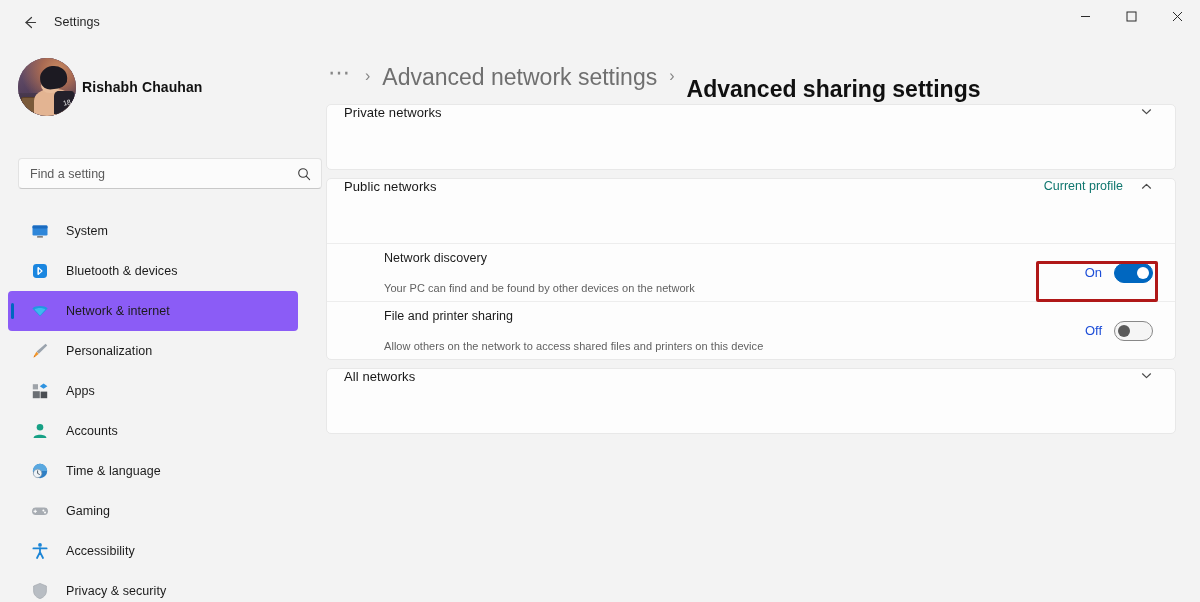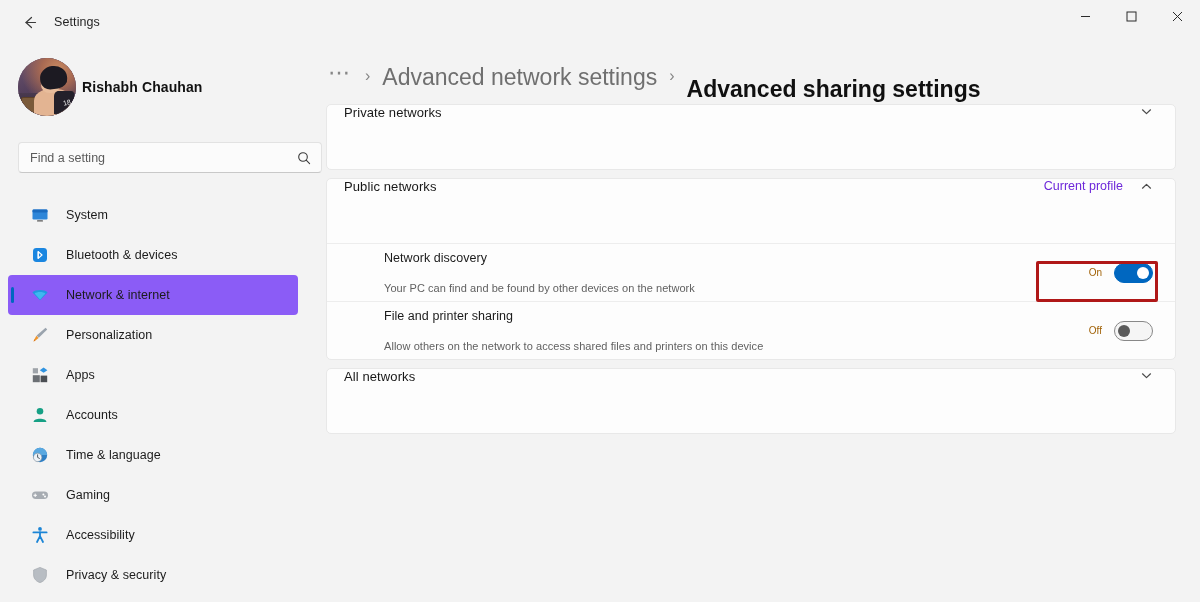--- a/index.html
+++ b/index.html
@@ -130,21 +130,21 @@
   .profile-name {
     margin-left: 6px;
     font-size: 14px;
     font-weight: bold;
     color: #111;
     letter-spacing: .1px;
   }
 
   .searchbox {
     position: relative;
-    margin: 26px 0 0 18px;
+    margin: 42px 0 0 18px;
     width: 304px; height: 31px;
     background: #fbfbfb;
     border: 1px solid #e2e2e2;
     border-bottom-color: #c8c8c8;
     border-radius: 4px;
     display: flex;
     align-items: center;
   }
   .searchbox input {
     border: 0; outline: 0; background: transparent;
@@ -259,21 +259,21 @@
     letter-spacing: .1px;
   }
   .card-head-right {
     margin-left: auto;
     display: flex;
     align-items: center;
     gap: 16px;
   }
   .card-head-note {
     font-size: 12.5px;
-    color: #6d28d9;
+    color: #0f766e;
   }
   .chev {
     color: #4a4a4a;
     display: flex;
     width: 14px;
     justify-content: center;
   }
   .chev svg { display: block; }
 
   .subrow {
@@ -295,22 +295,22 @@
     color: #616161;
     letter-spacing: .05px;
   }
   .toggle-wrap {
     margin-left: auto;
     display: flex;
     align-items: center;
     gap: 12px;
   }
   .toggle-label {
-    font-size: 10px;
-    color: #a16207;
+    font-size: 13px;
+    color: #1d4ed8;
     text-align: center;
   }
   .toggle {
     width: 39px; height: 20px;
     border-radius: 10px;
     position: relative;
     flex: 0 0 39px;
   }
   .toggle.on { background: #0067c0; border: 1px solid #0067c0; }
   .toggle.off { background: #f5f5f5; border: 1px solid #888; }

